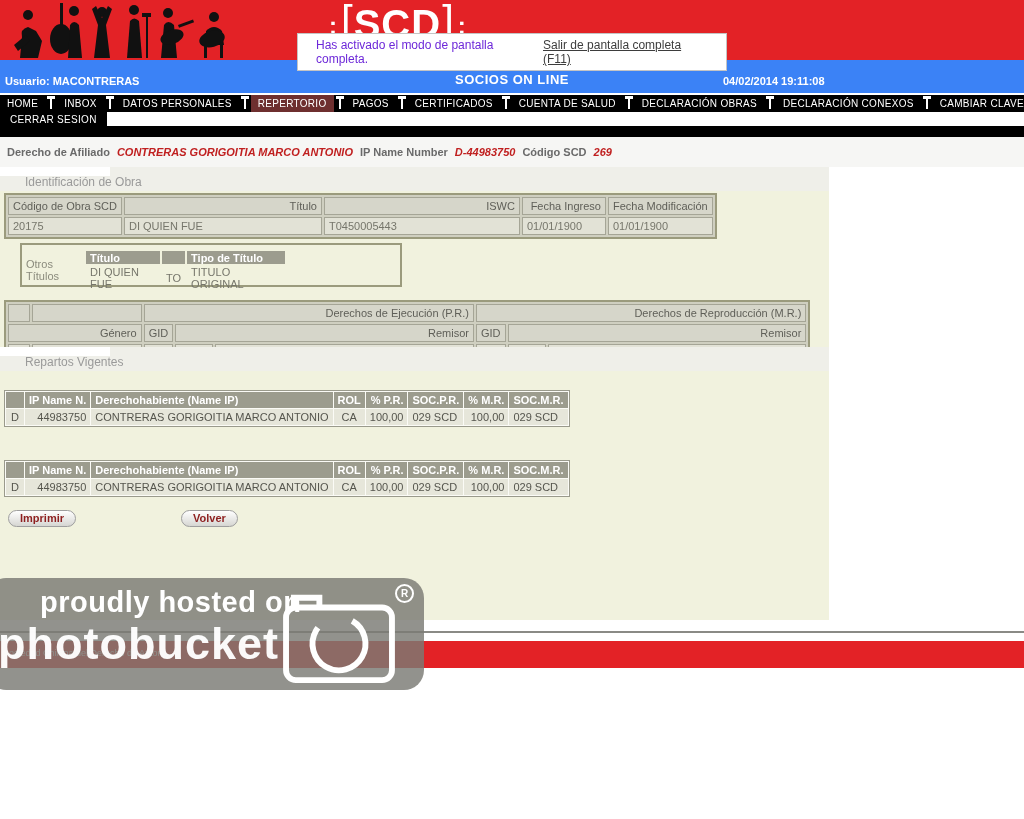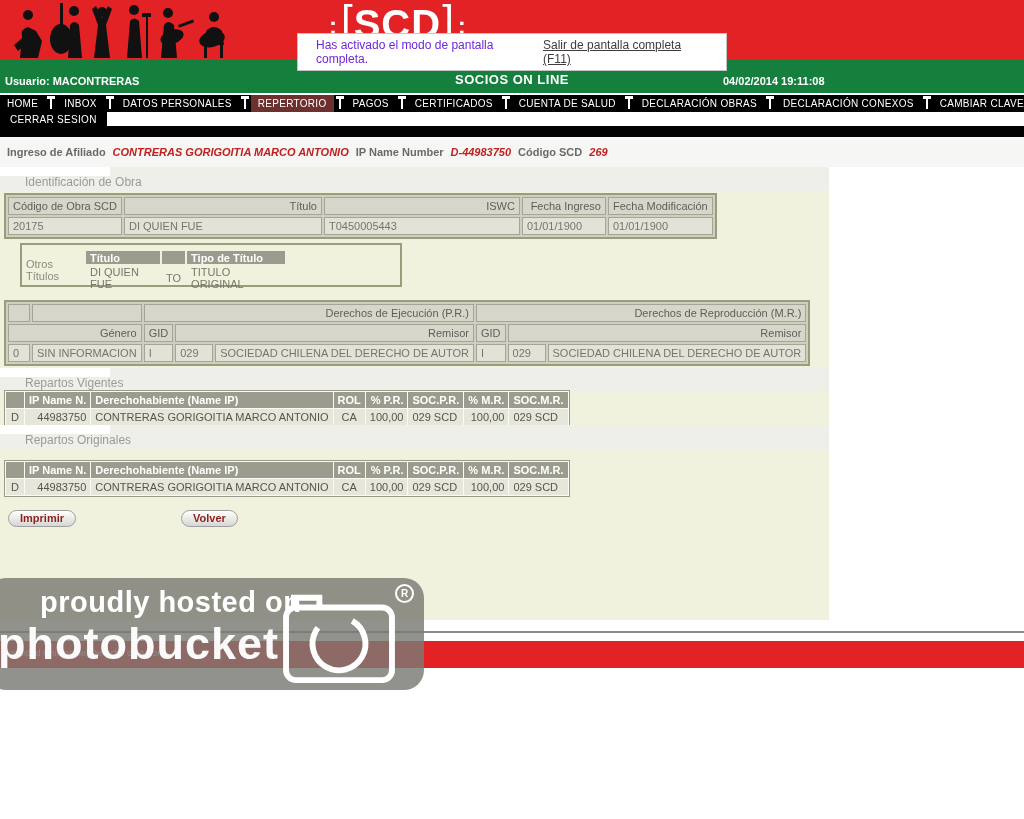--- a/index.html
+++ b/index.html
@@ -14,21 +14,21 @@
   #scd-logo .br{font-size:42px;font-weight:400;line-height:40px;margin:0 1px;transform:translateY(-3px);}
   #scd-logo .scd{font-size:40px;font-weight:800;letter-spacing:1px;}
 
   
   #notification{position:absolute;left:297px;top:33px;width:430px;height:38px;background:#fff;border:1px solid #c4c4c4;
     display:flex;align-items:center;justify-content:space-between;padding:0 18px;box-sizing:border-box;z-index:9;}
   #notification .msg{font-size:12px;color:#6d28d9;}
   #notification a{font-size:12px;color:#3d3d3d;text-decoration:underline;cursor:pointer;}
 
   
-  #black-band{position:absolute;left:0;top:60px;width:1024px;height:33px;background:#15803d;color:#fff;}
+  #black-band{position:absolute;left:0;top:60px;width:1024px;height:33px;background:#3b82f6;color:#fff;}
   #user-label{position:absolute;left:5px;bottom:6px;font-size:11px;font-weight:bold;}
   #app-title{position:absolute;left:0;right:0;bottom:6px;text-align:center;font-size:13px;font-weight:bold;letter-spacing:.5px;}
   #datetime{position:absolute;left:723px;bottom:6px;font-size:11px;font-weight:bold;}
 
   
   #menu-row1{position:absolute;left:0;top:95px;width:1024px;height:17px;background:#000;display:flex;align-items:center;overflow:hidden;white-space:nowrap;}
   .menu-item{color:#fff;font-size:10px;letter-spacing:.3px;padding:0 7px;height:17px;line-height:17px;cursor:pointer;}
   .menu-item.active{background:#6e2f2f;}
   .menu-sep{position:relative;width:2px;height:11px;background:#fff;margin:0 5px;flex:0 0 auto;}
   .menu-sep::before{content:"";position:absolute;top:-2px;left:-3px;width:8px;height:3px;background:#fff;}
@@ -64,21 +64,21 @@
 
   .repartos{border:1px solid #9a9a8c;border-spacing:1px;background:#fbfbf6;}
   .repartos td{font-size:11px;padding:1px 4px;height:14px;overflow:hidden;white-space:nowrap;}
   .repartos .hd td{background:#9c9c8e;color:#fff;font-weight:bold;}
   .repartos .dt td{background:#e6e6da;color:#55554d;}
   .ra-r{text-align:right;}
   .ra-c{text-align:center;}
   #rv-table{position:absolute;left:4px;top:223px;}
   #ro-table{position:absolute;left:4px;top:293px;}
   #head-ident{top:0;}
-  #head-rv{top:201px;}
+  #head-rv{top:180px;}
   #head-ro{top:258px;}
 
   .pill-btn{position:absolute;top:343px;border:1px solid #9e9e9e;border-radius:9px;background:linear-gradient(#ffffff,#d6d6d2);
     color:#8e1f1f;font-weight:bold;font-size:11px;font-family:"Liberation Sans",sans-serif;padding:1px 11px 2px;cursor:pointer;}
   #btn-imprimir{left:8px;}
   #btn-volver{left:181px;}
 
   
   #footer-line{position:absolute;left:0;top:631px;width:1024px;height:2px;background:#8a8a85;}
   #footer-red{position:absolute;left:0;top:641px;width:1024px;height:27px;background:#e32226;}
@@ -164,21 +164,21 @@
       <span class="menu-sep"></span>
     <span class="menu-item">DECLARACIÓN CONEXOS</span>
       <span class="menu-sep"></span>
     <span class="menu-item">CAMBIAR CLAVE</span>
 
   </div>
   <div id="menu-row2">CERRAR SESION</div>
   <div id="black-divider"></div>
 
   <div id="affiliate-bar">
-    <span>Ingreso de Afiliado</span>
+    <span>Derecho de Afiliado</span>
     <span class="red-val">CONTRERAS GORIGOITIA MARCO ANTONIO</span>
     <span>IP Name Number</span>
     <span class="red-val">D-44983750</span>
     <span>Código SCD</span>
     <span class="red-val">269</span>
   </div>
 
   <div id="content">
 
     <div class="section-head" id="head-ident">
@@ -306,24 +306,20 @@
         <td>CONTRERAS GORIGOITIA MARCO ANTONIO</td>
         <td class="ra-c">CA</td>
         <td class="ra-r">100,00</td>
         <td>029 SCD</td>
         <td class="ra-r">100,00</td>
         <td>029 SCD</td>
       </tr>
     </tbody>
       </table>
 
-    <div class="section-head" id="head-ro">
-      <div class="tab"></div>
-      <div class="txt">Repartos Originales</div>
-    </div>
 
     <table class="repartos" id="ro-table">
       <colgroup>
           <col style="width:18px">
           <col style="width:62px">
           <col style="width:196px">
           <col style="width:28px">
           <col style="width:40px">
           <col style="width:50px">
           <col style="width:38px">

